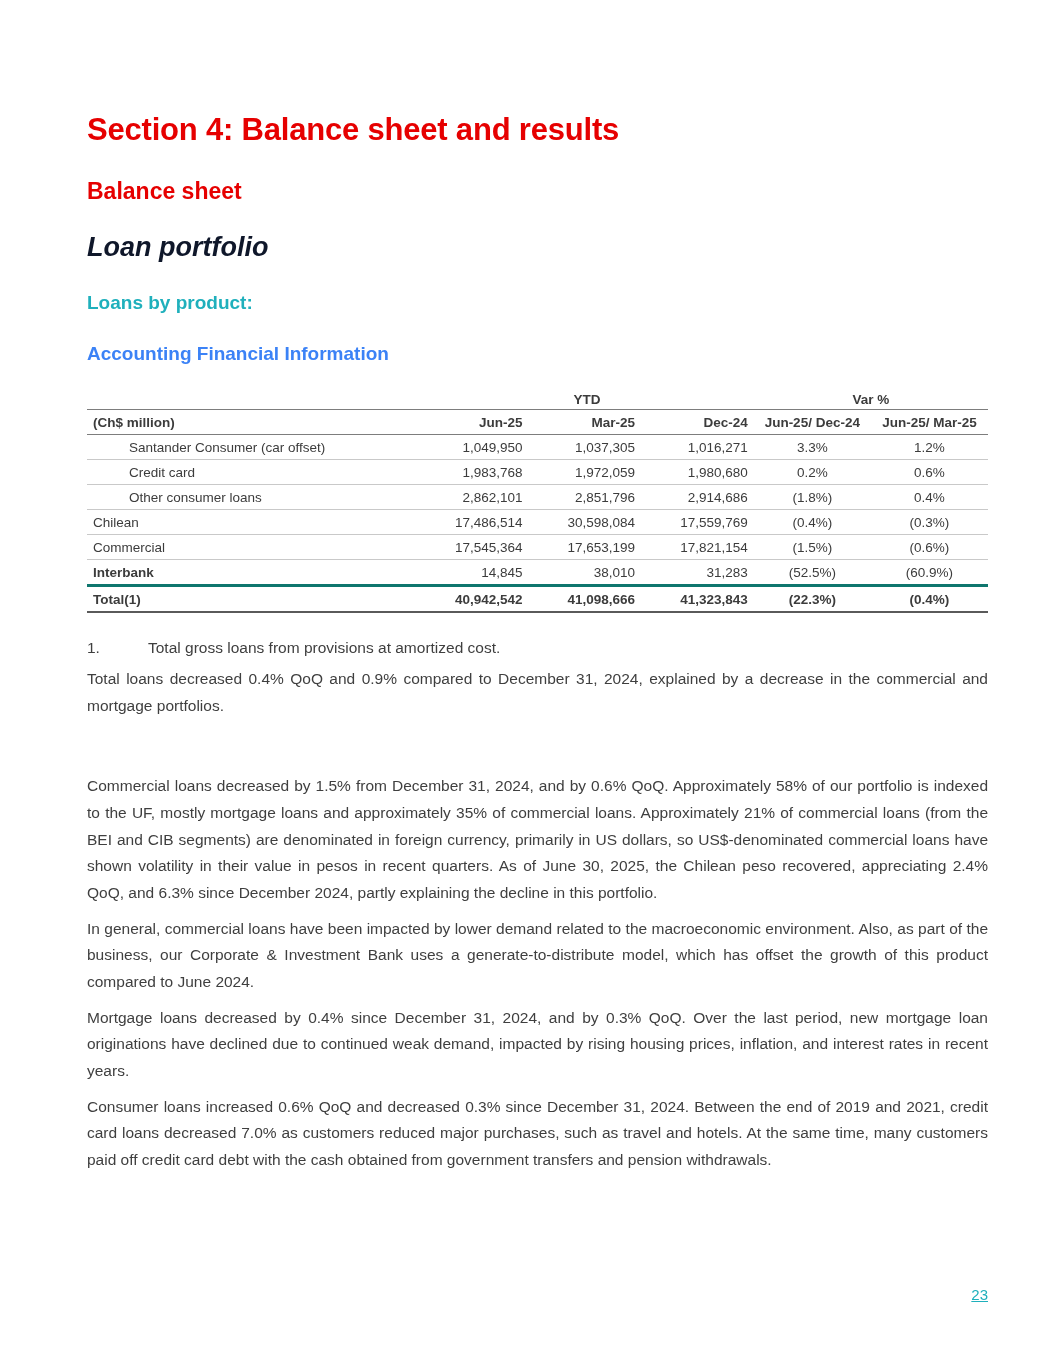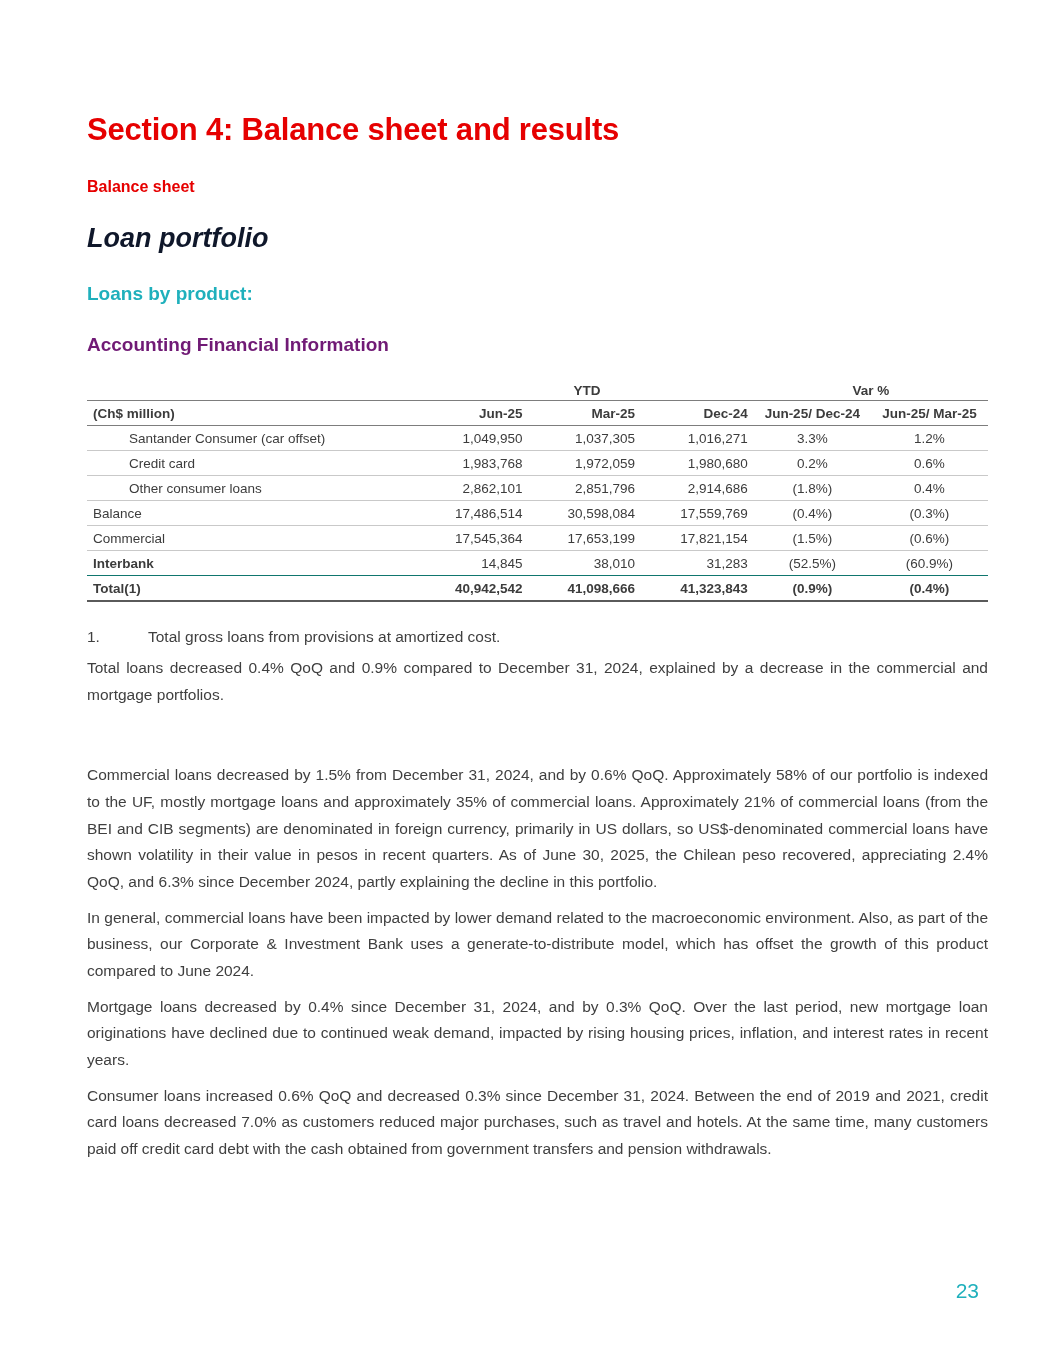--- a/index.html
+++ b/index.html
@@ -19,39 +19,39 @@
   
   .h-section {
     color: #E60000;
     font-size: 31px;
     font-weight: 700;
     letter-spacing: -0.2px;
     margin-bottom: 30px;
   }
   .h-balance {
     color: #E60000;
-    font-size: 16px;
+    font-size: 23px;
     font-weight: 700;
     margin-bottom: 27px;
   }
   .h-portfolio {
     color: #0f172a;
     font-size: 27px;
     font-style: italic;
     font-weight: 700;
     margin-bottom: 29px;
   }
   .h-product {
     color: #1FB0BC;
     font-size: 19px;
     font-weight: 700;
     margin-bottom: 29px;
   }
   .h-accounting {
-    color: #701a75;
+    color: #3b82f6;
     font-size: 19px;
     font-weight: 700;
     margin-bottom: 22px;
   }
   
   table.loans {
     width: 100%;
     border-collapse: collapse;
     font-size: 13.5px;
     color: #3c3c3c;
@@ -77,21 +77,21 @@
   }
   .loans thead tr.cols-row th {
     border-bottom: 1px solid #7d7d7d;
     font-weight: 700;
   }
   .loans th.lbl, .loans td.lbl { text-align: left; }
   .loans th.num, .loans td.num { text-align: right; }
   .loans th.pct, .loans td.pct { text-align: center; }
   .loans tbody td { border-bottom: 1px solid #c9c9c9; }
   .loans tbody td.lbl.indent { padding-left: 42px; }
-  .loans tbody tr.interbank td { border-bottom: 1px solid #0f766e; }
+  .loans tbody tr.interbank td { border-bottom: 3px solid #0f766e; }
   .loans tbody tr.interbank td.lbl { font-weight: 700; }
   .loans tbody tr.total td {
     font-weight: 700;
     border-bottom: 2px solid #5a5a5a;
   }
   
   .footnote {
     margin-top: 26px;
     font-size: 15.5px;
     color: #3f3f3f;
@@ -102,24 +102,25 @@
     margin-top: 9px;
     font-size: 15.5px;
     line-height: 1.72;
     text-align: justify;
     color: #3f3f3f;
   }
   p.body-par.gap { margin-top: 54px; }
   
   .page-number {
     position: absolute;
-    right: 76px;
+    right: 67px;
     bottom: 62px;
     color: #1FB0BC;
-    font-size: 21px;
+    font-size: 15px;
+    text-decoration: underline;
   }
 </style>
 </head>
 <body>
 
 <div class="page">
 
   <h1 class="h-section">Section 4: Balance sheet and results</h1>
   <h2 class="h-balance">Balance sheet</h2>
   <h3 class="h-portfolio">Loan portfolio</h3>
@@ -169,21 +170,21 @@
       </tr>
       <tr>
         <td class="lbl indent">Other consumer loans</td>
         <td class="num">2,862,101</td>
         <td class="num">2,851,796</td>
         <td class="num">2,914,686</td>
         <td class="pct">(1.8%)</td>
         <td class="pct">0.4%</td>
       </tr>
       <tr>
-        <td class="lbl">Balance</td>
+        <td class="lbl">Chilean</td>
         <td class="num">17,486,514</td>
         <td class="num">30,598,084</td>
         <td class="num">17,559,769</td>
         <td class="pct">(0.4%)</td>
         <td class="pct">(0.3%)</td>
       </tr>
       <tr>
         <td class="lbl">Commercial</td>
         <td class="num">17,545,364</td>
         <td class="num">17,653,199</td>
@@ -197,21 +198,21 @@
         <td class="num">38,010</td>
         <td class="num">31,283</td>
         <td class="pct">(52.5%)</td>
         <td class="pct">(60.9%)</td>
       </tr>
       <tr class="total">
         <td class="lbl">Total(1)</td>
         <td class="num">40,942,542</td>
         <td class="num">41,098,666</td>
         <td class="num">41,323,843</td>
-        <td class="pct">(0.9%)</td>
+        <td class="pct">(22.3%)</td>
         <td class="pct">(0.4%)</td>
       </tr>
     </tbody>
   </table>
 
   <p class="footnote"><span class="fn-num">1.</span><span>Total gross loans from provisions at amortized cost.</span></p>
 
   <p class="body-par">Total loans decreased 0.4% QoQ and 0.9% compared to December 31, 2024, explained by a decrease in the commercial and mortgage portfolios.</p>
   <p class="body-par gap">Commercial loans decreased by 1.5% from December 31, 2024, and by 0.6% QoQ. Approximately 58% of our portfolio is indexed to the UF, mostly mortgage loans and approximately 35% of commercial loans. Approximately 21% of commercial loans (from the BEI and CIB segments) are denominated in foreign currency, primarily in US dollars, so US$-denominated commercial loans have shown volatility in their value in pesos in recent quarters. As of June 30, 2025, the Chilean peso recovered, appreciating 2.4% QoQ, and 6.3% since December 2024, partly explaining the decline in this portfolio.</p>
   <p class="body-par">In general, commercial loans have been impacted by lower demand related to the macroeconomic environment. Also, as part of the business, our Corporate &amp; Investment Bank uses a generate-to-distribute model, which has offset the growth of this product compared to June 2024.</p>

